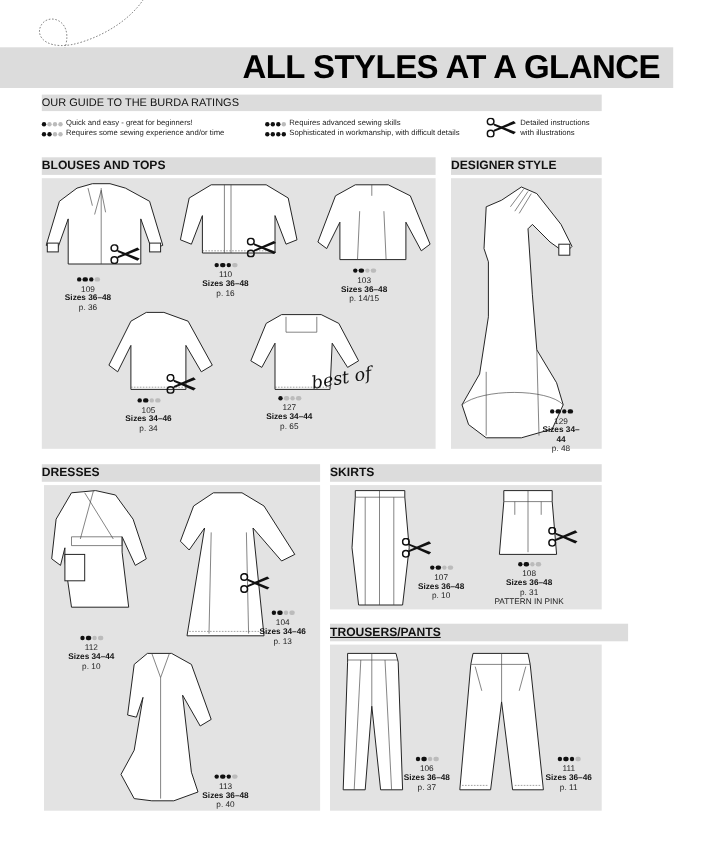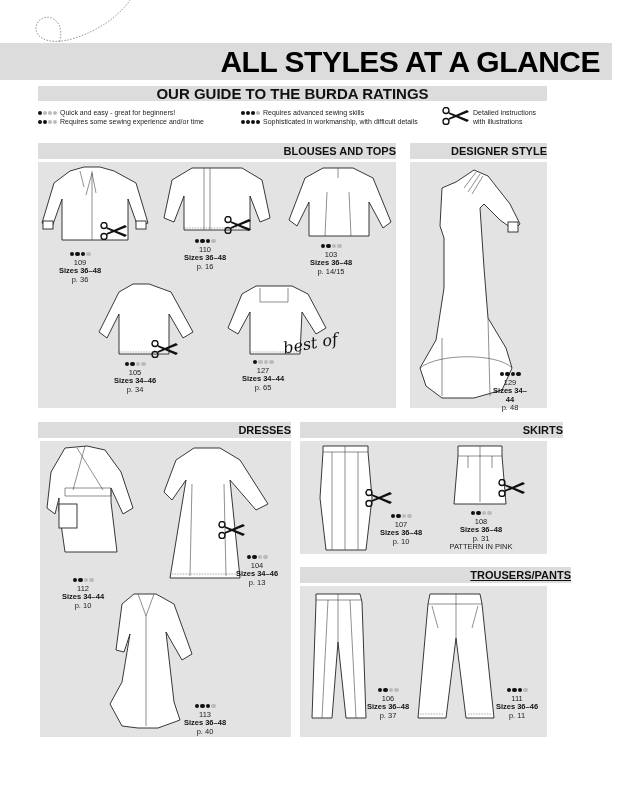--- a/index.html
+++ b/index.html
@@ -1,26 +1,26 @@
 <!DOCTYPE html>
 <html><head>
 <meta charset="utf-8">
 <style>
   html, body { margin:0; padding:0; background:#fff; }
   body { width:638px; height:785px; position:relative; overflow:hidden; font-family:"Liberation Sans", sans-serif; color:#111; }
   .abs { position:absolute; }
   .title-band { left:0; top:43px; width:612px; height:37px; background:#dcdcdc; }
   .title { left:0; top:43px; width:600px; text-align:right; font-weight:bold; font-size:30px; line-height:37px; letter-spacing:-0.5px; color:#000; }
-  .guide-band { left:38px; top:86px; width:509px; height:15px; background:#dcdcdc; text-align:center; font-weight:bold; font-size:15px; line-height:15px; }
+  .guide-band { left:38px; top:86px; width:509px; height:15px; background:#dcdcdc; font-weight:normal; font-size:10px; line-height:15px; }
   .legend { font-size:7px; line-height:9px; color:#222; white-space:nowrap; }
   .legend .row { display:flex; align-items:center; gap:3px; }
   .dots { display:inline-flex; gap:1px; align-items:center; }
   .dot { width:4px; height:4px; border-radius:50%; background:#bbb; display:inline-block; }
   .dot.on { background:#111; }
-  .sec-head { background:#dcdcdc; font-weight:bold; font-size:11px; text-align:right; line-height:16px; height:16px; }
+  .sec-head { background:#dcdcdc; font-weight:bold; font-size:11px; text-align:left; line-height:16px; height:16px; }
   .panel { background:#e3e3e3; }
   .item { position:absolute; text-align:center; font-size:7.5px; line-height:8.5px; color:#222; }
   .item .dots { justify-content:center; margin-bottom:1px; }
   .item .dot { width:4.5px; height:4.5px; }
   .item .sizes { font-weight:bold; color:#111; }
   svg.garment { position:absolute; overflow:visible; }
   svg.garment path, svg.garment rect, svg.garment ellipse, svg.garment line { fill:#fff; stroke:#222; stroke-width:0.9; }
   svg.garment .seam { fill:none; stroke:#444; stroke-width:0.6; }
   svg.garment .dash { fill:none; stroke:#555; stroke-width:0.5; stroke-dasharray:1.5 1.2; }
   .scissors { position:absolute; width:28px; height:18px; }
@@ -269,21 +269,21 @@
       <i class="dot on"></i>
       <i class="dot on"></i>
       <i class="dot on"></i>
       <i class="dot"></i>
     </div>
   <div>113</div>
   <div class="sizes">Sizes 36–48</div>
   <div>p. 40</div>
 </div>
 
-<div class="abs sec-head" style="left:300px;top:422px;width:247px;padding-left:16px;">SKIRTS</div>
+<div class="abs sec-head" style="left:300px;top:422px;width:247px;">SKIRTS</div>
 <div class="abs panel" style="left:300px;top:441px;width:247px;height:113px;"></div>
 <svg class="garment" style="left:320px;top:444px;" width="52" height="108" viewBox="0 0 52 108">
   <path d="M3 2 L48 2 L48 8 L52 54 L46 106 L6 106 L0 54 L3 8 Z"></path>
   <path class="seam" d="M3 8 L48 8 M25 2 L25 106 M12 8 L12 106 M38 8 L38 106"></path>
 </svg>
 <svg class="abs scissors" style="left:365px;top:489px;" viewBox="0 0 28 18">
     <circle cx="4" cy="3.5" r="3"></circle>
     <circle cx="4" cy="14.5" r="3"></circle>
     <path class="blade" d="M6.5 5 L27 13 L25 15 L7 7 Z"></path>
     <path class="blade" d="M6.5 13 L27 5 L25 3 L7 11 Z"></path>

